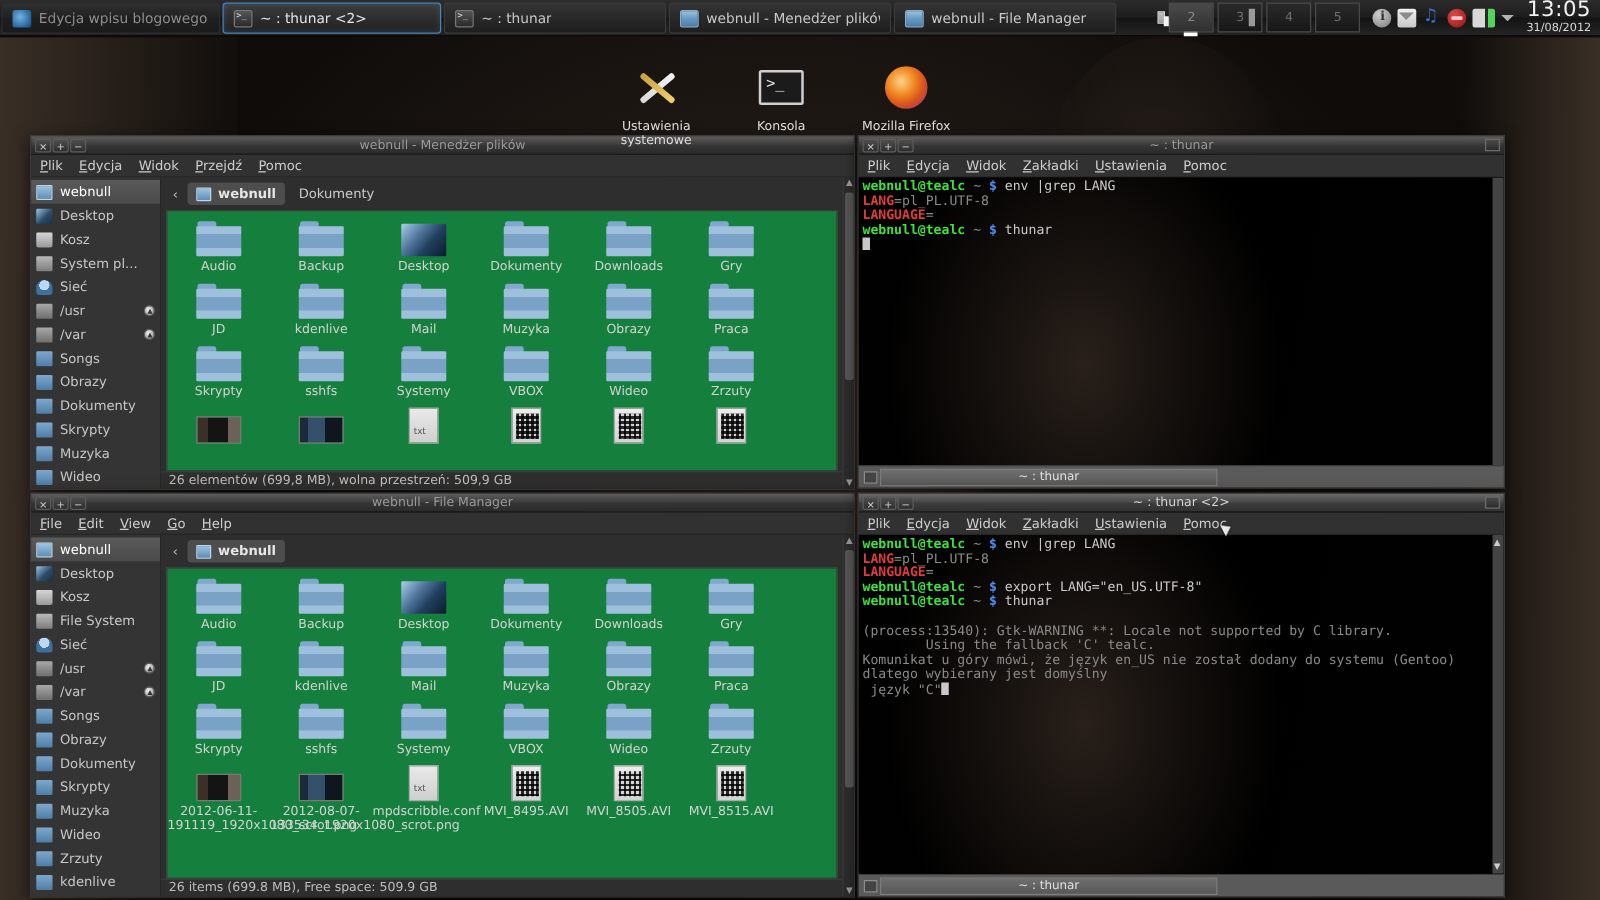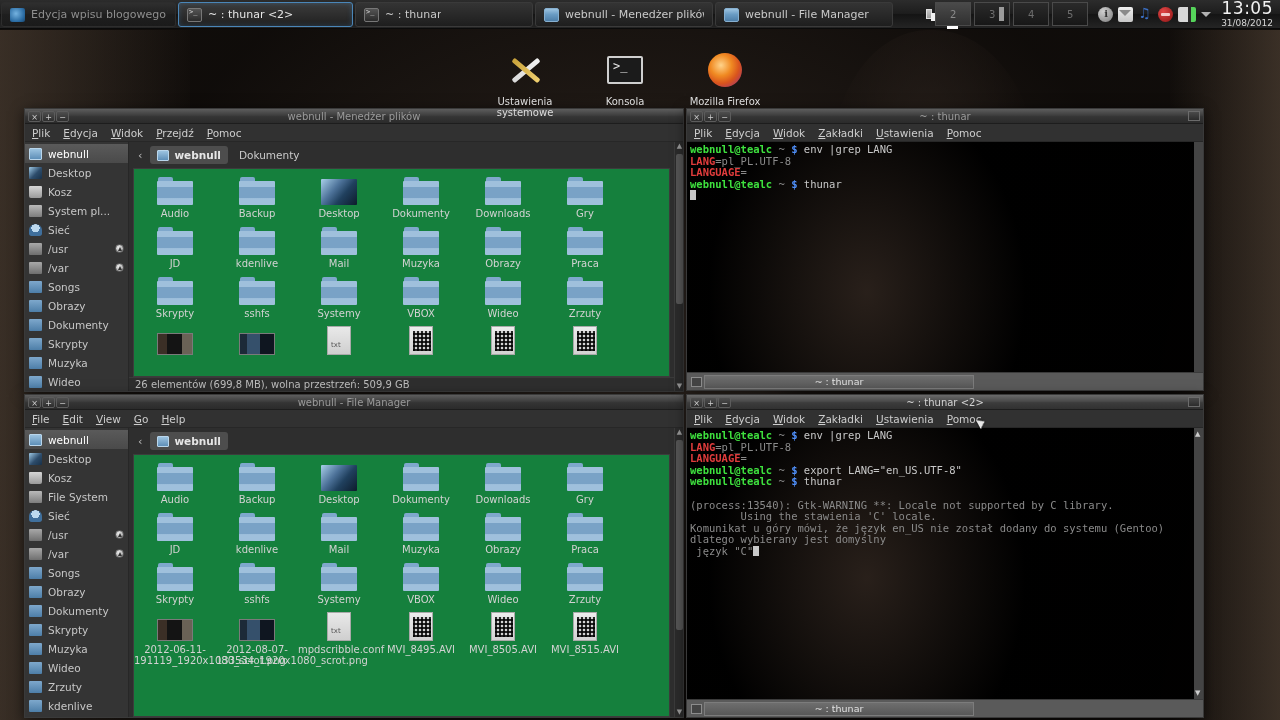--- a/index.html
+++ b/index.html
@@ -878,20 +878,21 @@
                 </div>
                 <div class="fcell">
                   <div class="fi">
                     <div class="favi"></div>
                   </div>
                   <div>MVI_8515.AVI</div>
                 </div>
               </div>
             </div>
         </div>
+        <div class="statusbar">26 items (699.8 MB), Free space: 509.9 GB</div>
       </div>
       <div class="vscroll">
         <div class="arr" style="top:1px">▲</div>
         <div class="thumb" style="top:12px; height:190px;"></div>
         <div class="arr" style="bottom:1px">▼</div>
       </div>
     </div>
   </div>
 
   <div class="win" style="left:686px; top:108px; width:518px; height:283px;">
@@ -948,21 +949,21 @@
       </div>
     <div class="term-body" style="height:271px;">
       <div class="term-bg"></div>
       <div class="term-text" id="t2-text"><span class="g">webnull@tealc</span> <span class="dim2">~</span> <span class="b">$</span> env |grep LANG
 <span class="r">LANG</span><span class="dim2">=pl_PL.UTF-8</span>
 <span class="r">LANGUAGE</span><span class="dim2">=</span>
 <span class="g">webnull@tealc</span> <span class="dim2">~</span> <span class="b">$</span> export LANG="en_US.UTF-8"
 <span class="g">webnull@tealc</span> <span class="dim2">~</span> <span class="b">$</span> thunar
 
 <span class="dim2">(process:13540): Gtk-WARNING **: Locale not supported by C library.</span>
-<span class="dim2">        Using the stawienia 'C' locale.</span>
+<span class="dim2">        Using the fallback 'C' tealc.</span>
 <span class="dim2">Komunikat u góry mówi, że język en_US nie został dodany do systemu (Gentoo) dlatego wybierany jest domyślny</span>
 <span class="dim2"> język "C"</span><span class="cur"></span>
 </div>
       <div class="term-scroll">
         <div class="arr" style="position:absolute;left:1px;top:2px;color:#ccc;font-size:7px;">▲</div>
         <div class="arr" style="position:absolute;left:1px;bottom:2px;color:#ccc;font-size:7px;">▼</div>
       </div>
     </div>
     <div class="tstatus">
       <div class="tabico"></div>

